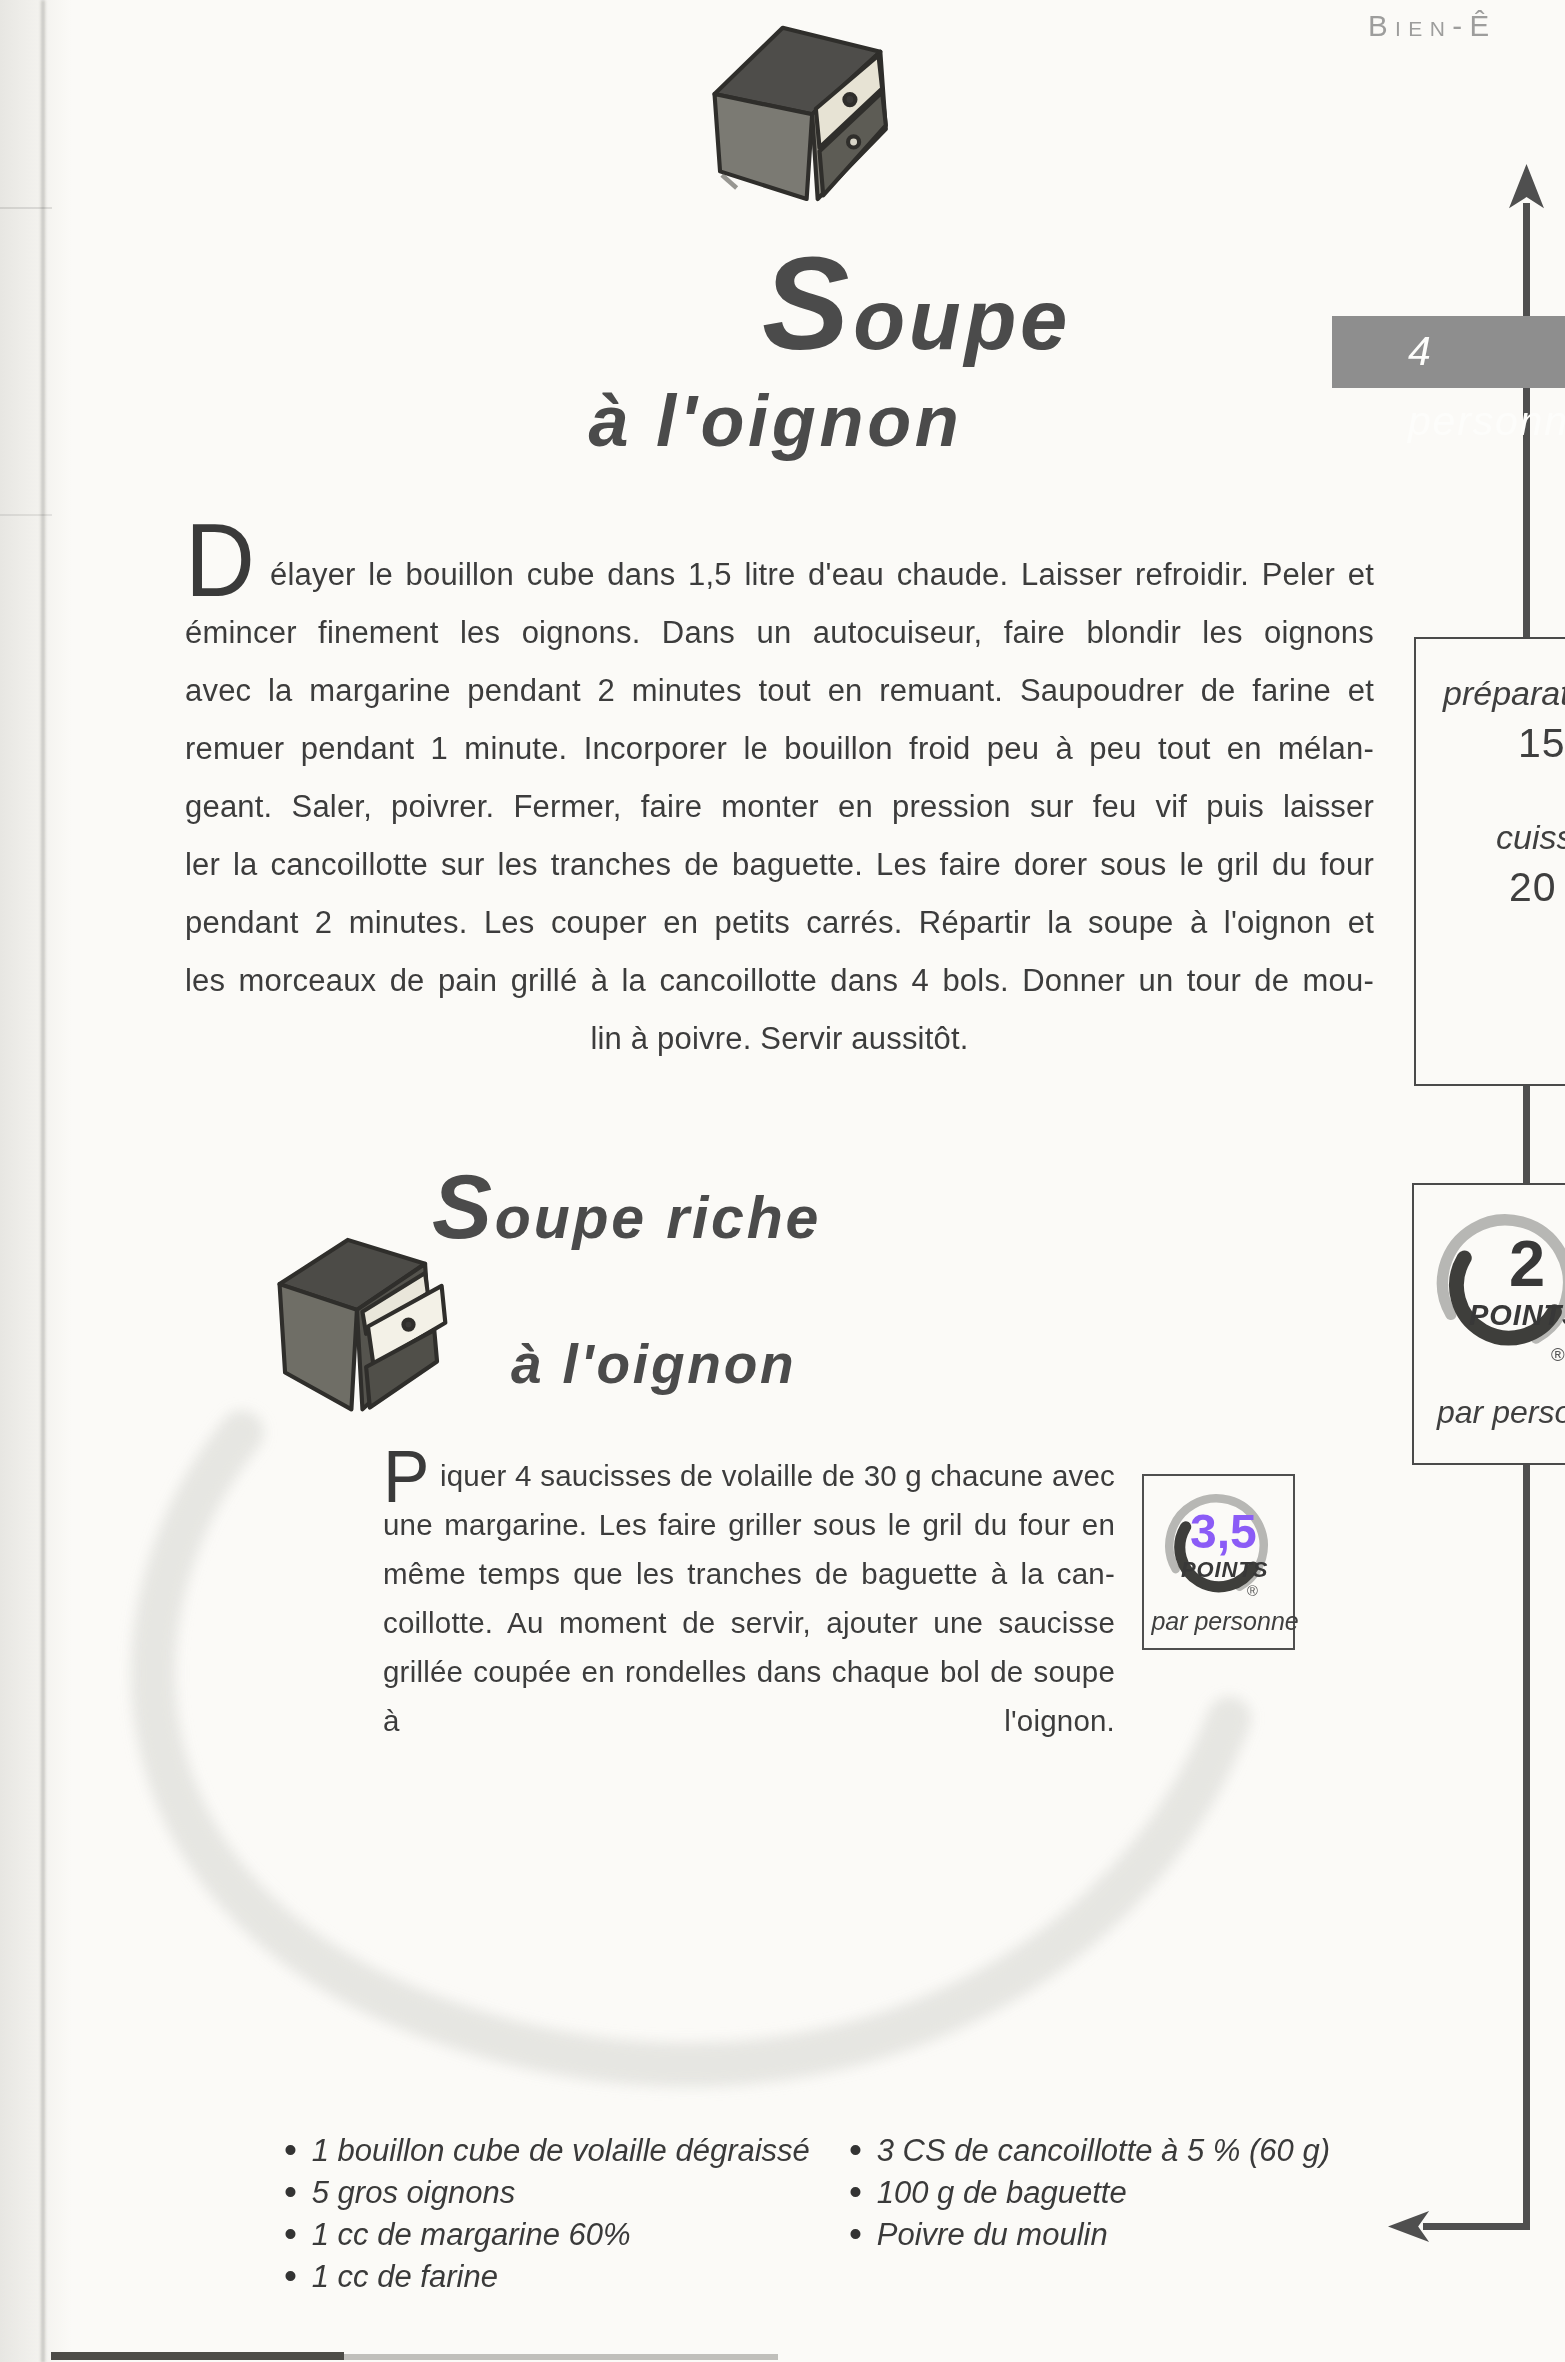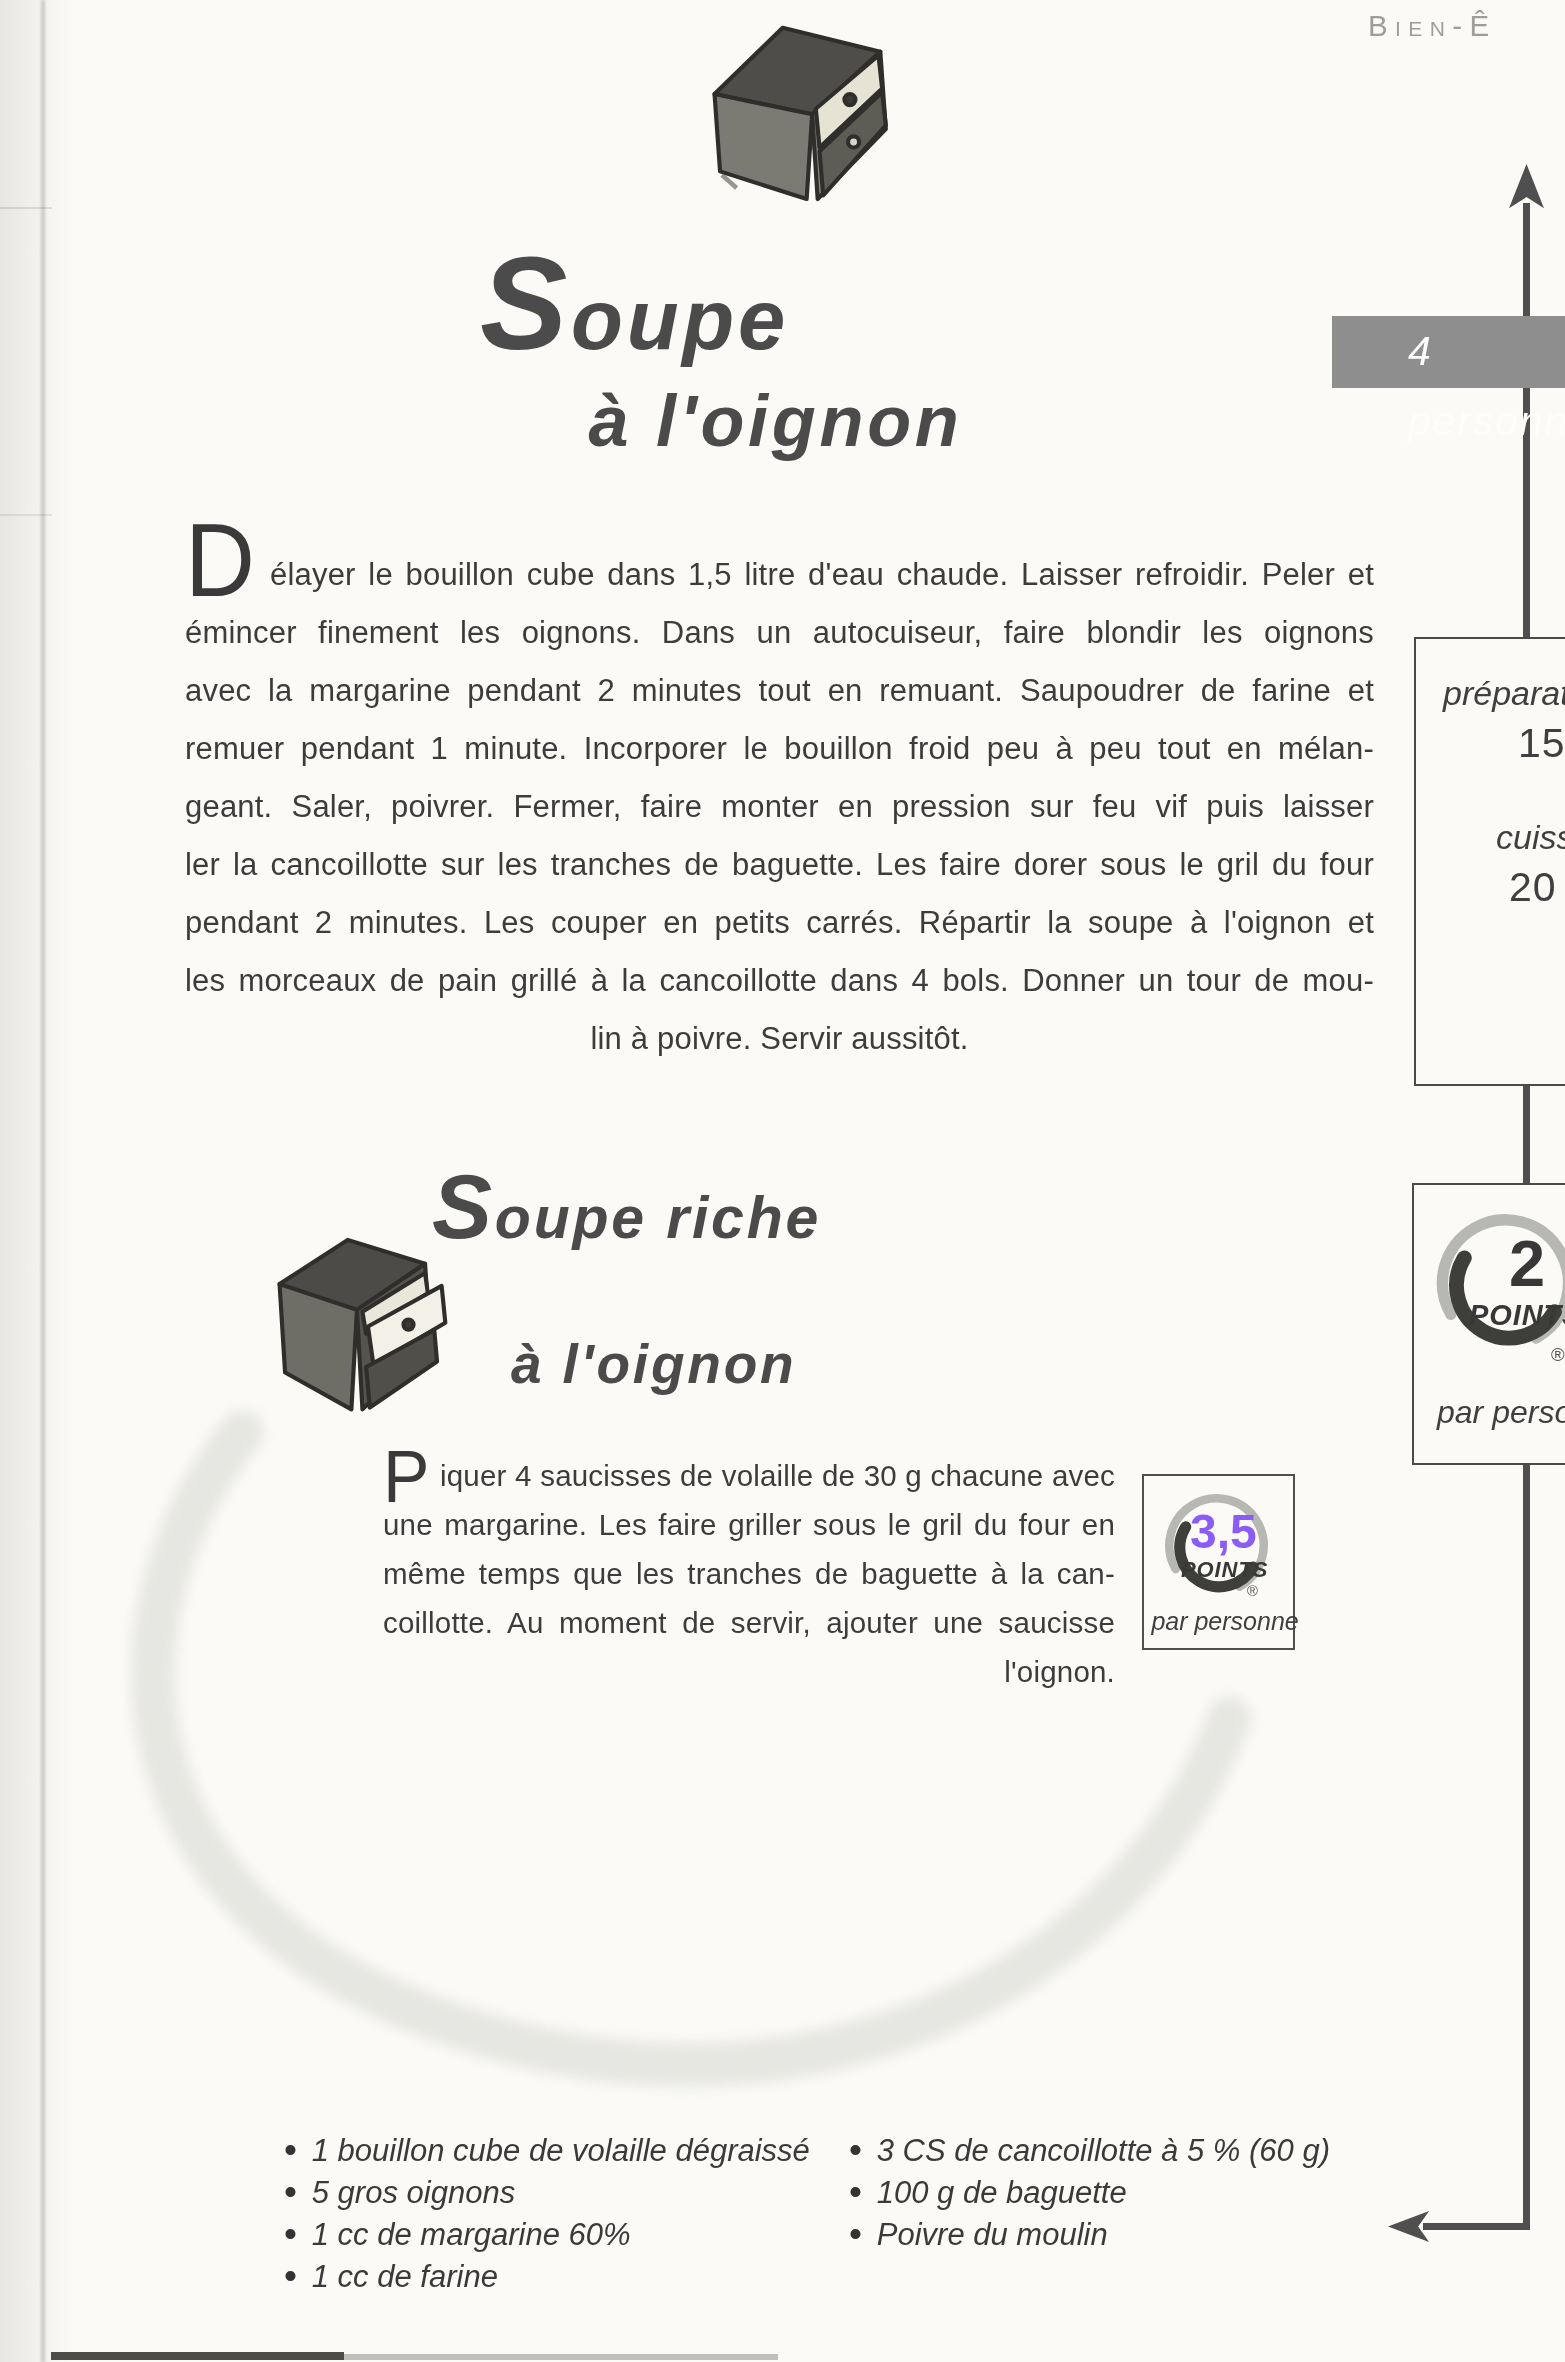--- a/index.html
+++ b/index.html
@@ -22,21 +22,21 @@
   
   .section-label{position:absolute;left:1368px;top:9.2px;width:277px;
           font-variant:small-caps;letter-spacing:7.4px;font-size:29.5px;font-weight:500;color:#9d9d9c;}
 
   
   .cube1{position:absolute;left:681px;top:13px;z-index:2;}
   .cube2{position:absolute;left:259px;top:1227px;z-index:2;}
 
   
   .title-l{position:absolute;font-style:italic;color:#4b4b4b;letter-spacing:3.7px;z-index:2;}
-  .t1-l1{left:480px;top:269px;width:591px;text-align:left;font-size:85px;line-height:102px;}
+  .t1-l1{left:480px;top:269px;width:591px;text-align:right;font-size:85px;line-height:102px;}
   .t1-l1::first-letter{font-size:131px;line-height:0;}
   .t1-l2{left:480px;top:380px;width:591px;text-align:center;font-size:72px;line-height:83px;}
   .t2-l1{left:432px;top:1180px;font-size:59px;line-height:76px;letter-spacing:2.8px;}
   .t2-l1::first-letter{font-size:90px;line-height:0;}
   .t2-l2{left:511px;top:1327px;font-size:55px;line-height:74px;letter-spacing:2.8px;}
 
   
   .dropcap{position:absolute;line-height:1;color:#3a3a3a;z-index:2;transform:scaleX(.94);transform-origin:left top;}
   .dc1{left:185px;top:509px;font-size:103px;}
   .dc2{left:383px;top:1440px;font-size:74px;}
@@ -211,20 +211,21 @@
     <div class="title-l t2-l1">Soupe riche</div>
     <div class="title-l t2-l2">à l'oignon</div>
   </h2>
 
   <span class="dropcap dc2">P</span>
   <section class="r2-lines">
     <div class="jline">iquer 4 saucisses de volaille de 30 g chacune avec</div>
       <div class="jline">une margarine. Les faire griller sous le gril du four en</div>
       <div class="jline">même temps que les tranches de baguette à la can-</div>
       <div class="jline">coillotte. Au moment de servir, ajouter une saucisse</div>
+      <div class="jline">grillée coupée en rondelles dans chaque bol de soupe à</div>
       <div class="jline">l'oignon.</div>
   </section>
 
   <div class="badge2">
     <svg class="logo" width="131" height="131" viewBox="0 0 200 200">
       <circle cx="100" cy="97" r="72" fill="none" stroke="#b7b7b4" stroke-width="13" stroke-linecap="round" stroke-dasharray="340 113" transform="rotate(150 100 97)"></circle>
       <circle cx="104" cy="100" r="60" fill="none" stroke="#3e3e3b" stroke-width="17" stroke-linecap="round" stroke-dasharray="190 187" transform="rotate(30 104 100)"></circle>
     </svg>
     <span class="pv">3,5</span>
     <span class="pl">POINTS</span>

